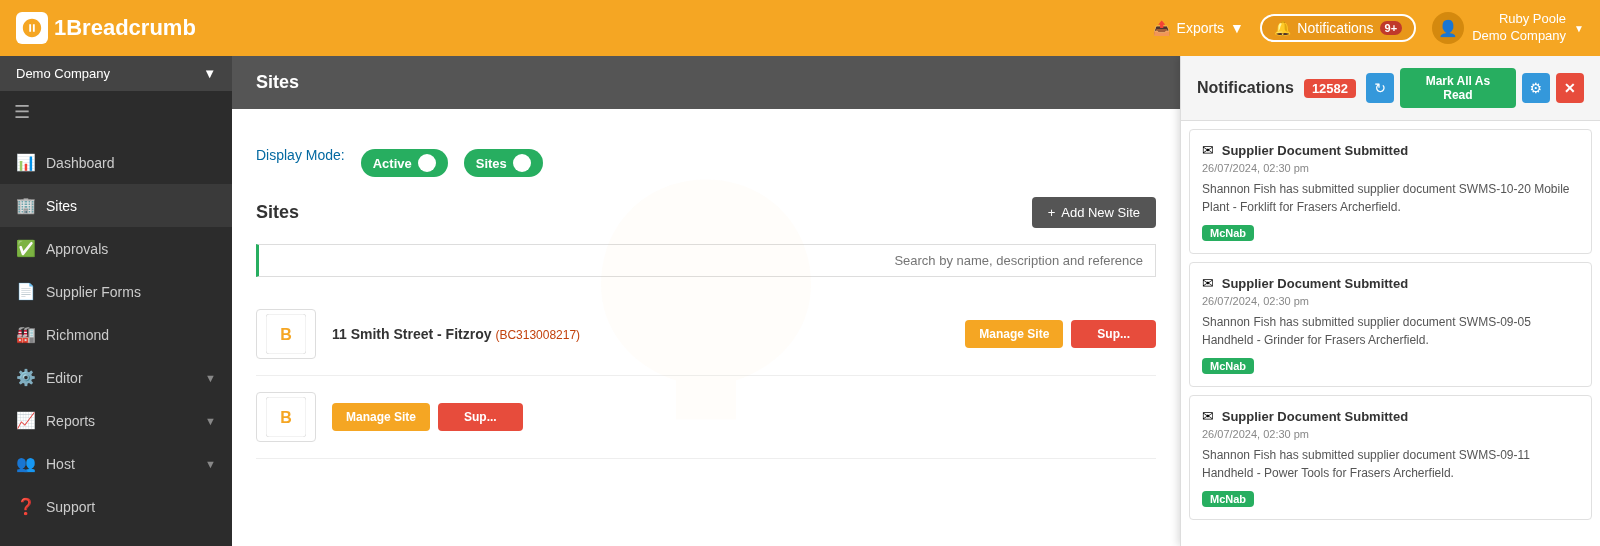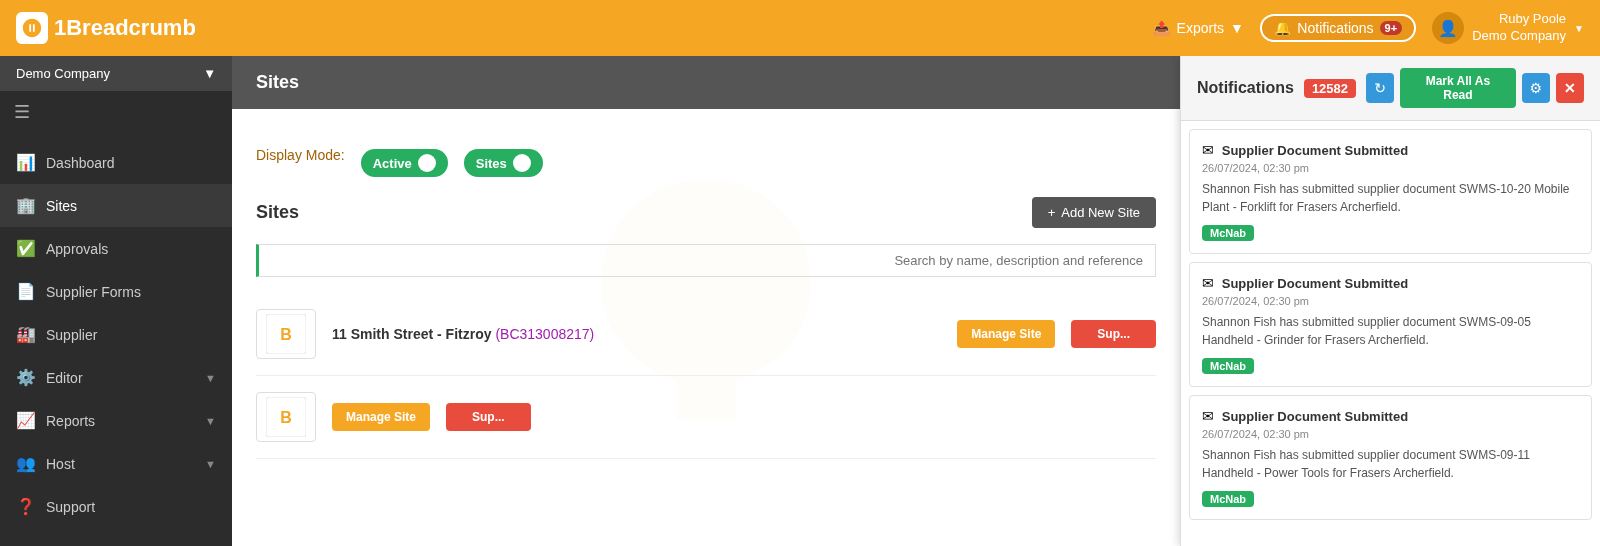--- a/index.html
+++ b/index.html
@@ -169,21 +169,21 @@
       padding: 24px;
       overflow-y: auto;
       height: calc(100% - 56px);
     }
     .display-mode-bar {
       display: flex;
       align-items: center;
       gap: 16px;
       margin-bottom: 20px;
     }
-    .display-mode-label { color: #a16207; font-size: 14px; }
+    .display-mode-label { color: #0369a1; font-size: 14px; }
     .toggle-group {
       display: flex;
       align-items: flex-end;
       gap: 8px;
       margin-top: 16px;
     }
     .toggle-pill {
       display: flex;
       align-items: center;
       gap: 6px;
@@ -249,22 +249,22 @@
       border-radius: 4px;
       display: flex;
       align-items: center;
       justify-content: center;
       background: white;
       flex-shrink: 0;
     }
     .site-logo svg { width: 40px; height: 40px; }
     .site-info { flex: 1; }
     .site-name { font-weight: bold; color: #333; font-size: 14px; }
-    .site-code { color: #a21caf; font-size: 14px; }
-    .site-actions { display: flex; gap: 16px; align-items: center; }
+    .site-code { color: #c2410c; font-size: 12px; }
+    .site-actions { display: flex; gap: 8px; align-items: center; }
     .manage-site-btn {
       background: #f5a623;
       color: white;
       border: none;
       padding: 7px 14px;
       border-radius: 4px;
       cursor: pointer;
       font-size: 12px;
       font-weight: bold;
     }
@@ -471,21 +471,21 @@
       <div class="sidebar-item">
         <span class="sidebar-item-icon">✅</span>
         <span class="sidebar-item-label">Approvals</span>
       </div>
       <div class="sidebar-item">
         <span class="sidebar-item-icon">📄</span>
         <span class="sidebar-item-label">Supplier Forms</span>
       </div>
       <div class="sidebar-item">
         <span class="sidebar-item-icon">🏭</span>
-        <span class="sidebar-item-label">Supplier</span>
+        <span class="sidebar-item-label">Richmond</span>
       </div>
       <div class="sidebar-item">
         <span class="sidebar-item-icon">⚙️</span>
         <span class="sidebar-item-label">Editor</span>
         <span class="sidebar-item-arrow">▼</span>
       </div>
       <div class="sidebar-item">
         <span class="sidebar-item-icon">📈</span>
         <span class="sidebar-item-label">Reports</span>
         <span class="sidebar-item-arrow">▼</span>

